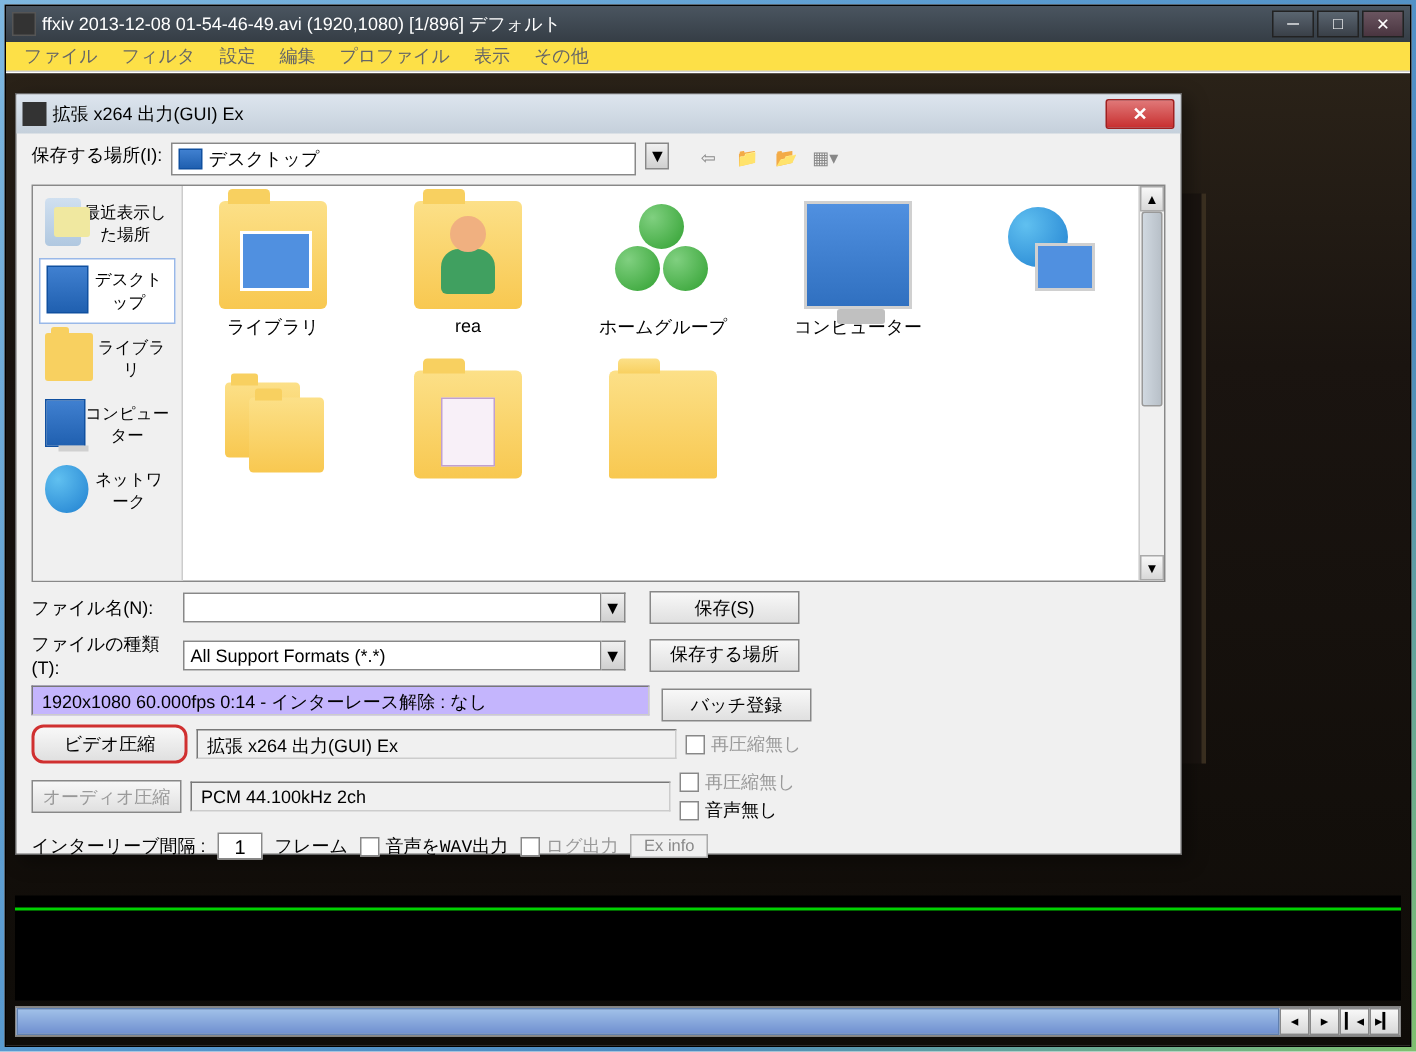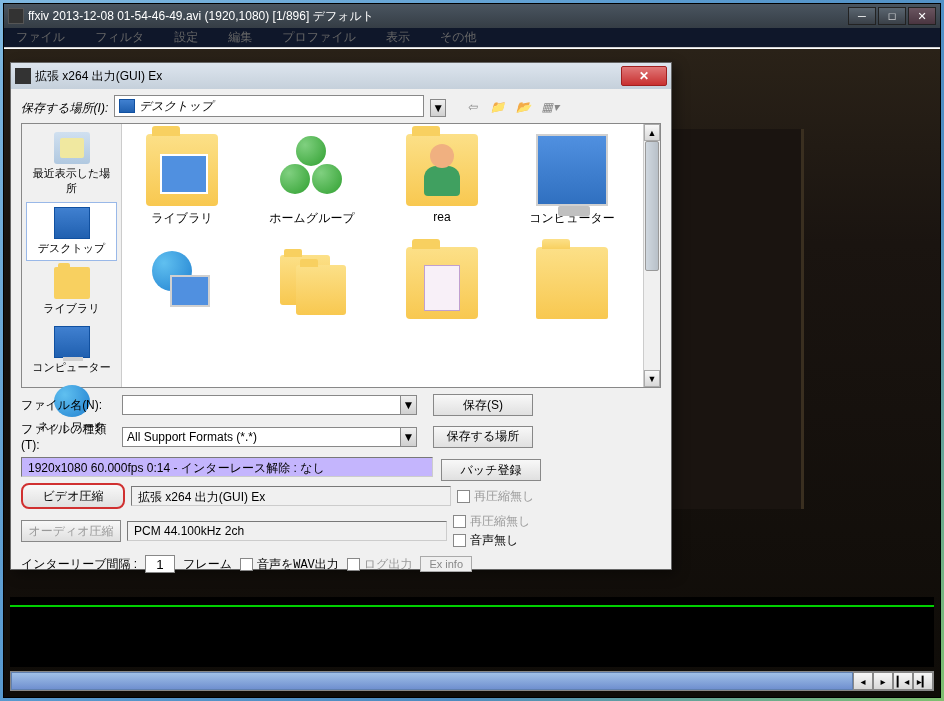--- a/index.html
+++ b/index.html
@@ -7,55 +7,55 @@
 
 .window { background: #fff; border: 1px solid #000; position: absolute; }
 .main-window { left: 3px; top: 3px; width: 938px; height: 695px; }
 .titlebar { height: 24px; background: linear-gradient(to bottom, #4a5560, #353d45); color: #fff; display: flex; align-items: center; padding: 0 4px; font-size: 12px; }
 .titlebar-icon { width: 16px; height: 16px; background: #333; margin-right: 4px; border: 1px solid #555; }
 .titlebar-text { flex: 1; white-space: nowrap; overflow: hidden; }
 .titlebar-buttons { display: flex; gap: 2px; }
 .tb-btn { width: 28px; height: 18px; background: linear-gradient(to bottom, #5a6570, #3a4048); border: 1px solid #222; color: #fff; display: flex; align-items: center; justify-content: center; font-size: 11px; cursor: pointer; }
 .tb-btn.close { background: linear-gradient(to bottom, #6a5560, #4a3540); }
 
-.menubar { height: 20px; background: #0f172a; border-bottom: 1px solid #d0d0d0; display: flex; align-items: center; padding: 0 4px; gap: 14px; text-align: center; }
+.menubar { height: 20px; background: #fde047; border-bottom: 1px solid #d0d0d0; display: flex; align-items: center; padding: 0 4px; gap: 0; text-align: center; }
 .menu-item { padding: 2px 8px; color: #666; cursor: pointer; }
 
 .content-area { position: absolute; top: 45px; left: 0; right: 0; bottom: 0; background: #1a1512; }
 .dark-bg { position: absolute; inset: 0; background: linear-gradient(to bottom, #2a2218 0%, #1a1410 30%, #0f0c08 100%); }
 .dark-panel { position: absolute; top: 80px; left: 200px; width: 600px; height: 380px; background: #1a1410; border-left: 3px solid #3a2f20; border-right: 3px solid #3a2f20; }
 
 .timeline-area { position: absolute; left: 6px; right: 6px; bottom: 30px; height: 70px; background: #000; }
 .timeline-green { position: absolute; top: 8px; left: 0; right: 0; height: 2px; background: #00d000; }
 
 .scrollbar-area { position: absolute; left: 6px; right: 6px; bottom: 6px; height: 20px; display: flex; background: #f0f0f0; border: 1px solid #888; }
 .scroll-track { flex: 1; background: linear-gradient(to bottom, #d0d8e8, #c0c8d8); position: relative; }
 .scroll-thumb { position: absolute; left: 0; top: 0; bottom: 0; width: 100%; background: linear-gradient(to bottom, #a0c0e8, #7090d0); border: 1px solid #6080b0; }
 .scroll-btn { width: 20px; height: 18px; background: linear-gradient(to bottom, #f8f8f8, #d8d8d8); border: 1px solid #888; display: flex; align-items: center; justify-content: center; cursor: pointer; font-size: 10px; }
 
 
-.save-dialog { position: absolute; left: 10px; top: 62px; width: 662px; height: 508px; background: #f0f0f0; border: 1px solid #666; box-shadow: 4px 4px 12px rgba(0,0,0,0.4); z-index: 10; }
+.save-dialog { position: absolute; left: 10px; top: 62px; width: 778px; height: 508px; background: #f0f0f0; border: 1px solid #666; box-shadow: 4px 4px 12px rgba(0,0,0,0.4); z-index: 10; }
 .dlg-titlebar { height: 26px; background: linear-gradient(to bottom, #dde5ee, #c5d0db); display: flex; align-items: center; padding: 0 4px; }
 .dlg-title-icon { width: 16px; height: 16px; background: #333; margin-right: 4px; }
 .dlg-title { flex: 1; font-size: 12px; }
 .dlg-close { width: 46px; height: 20px; background: linear-gradient(to bottom, #e07878, #c83030); border: 1px solid #a02020; border-radius: 2px; color: #fff; display: flex; align-items: center; justify-content: center; cursor: pointer; font-weight: bold; }
 
 .dlg-body { padding: 6px 10px; }
-.location-row { display: flex; align-items: flex-end; gap: 6px; margin-bottom: 6px; font-style: italic; }
+.location-row { display: flex; align-items: flex-start; gap: 6px; margin-bottom: 6px; }
 .loc-label { font-size: 12px; white-space: nowrap; }
 .loc-combo { flex: 1; height: 22px; border: 1px solid #888; background: #fff; display: flex; align-items: center; padding: 0 4px; max-width: 310px; }
 .loc-combo-icon { width: 16px; height: 14px; background: linear-gradient(to bottom, #4080d0, #2060b0); margin-right: 4px; border: 1px solid #1050a0; }
 .loc-combo-text { flex: 1; }
 .loc-combo-arrow { width: 16px; height: 18px; background: linear-gradient(to bottom, #f0f0f0, #d0d0d0); border: 1px solid #888; display: flex; align-items: center; justify-content: center; cursor: pointer; }
 .nav-icons { display: flex; gap: 6px; margin-left: 10px; }
 .nav-icon { width: 20px; height: 20px; display: flex; align-items: center; justify-content: center; cursor: pointer; color: #888; }
 
 .dlg-main { display: flex; height: 265px; border: 1px solid #888; background: #fff; }
 .places-bar { width: 100px; background: #f0f0f0; border-right: 1px solid #ccc; padding: 4px; }
-.place-item { display: flex; flex-direction: column; align-items: center; padding: 4px; margin-bottom: 2px; cursor: pointer; font-size: 11px; text-align: center; }
+.place-item { display: flex; align-items: center; padding: 4px; margin-bottom: 2px; cursor: pointer; font-size: 11px; text-align: center; }
 .place-item.selected { background: #fff; border: 1px solid #99b8e8; }
 .place-icon { width: 36px; height: 32px; margin-bottom: 2px; }
 .pi-recent { background: linear-gradient(to bottom, #d0e0f0, #b0c8e0); border-radius: 3px; position: relative; }
 .pi-recent::after { content: ""; position: absolute; top: 6px; left: 6px; width: 24px; height: 20px; background: #f0e8a0; border-radius: 2px; }
 .pi-desktop { background: linear-gradient(to bottom, #4080d0, #2060b0); border: 1px solid #1050a0; }
 .pi-library { background: #f8d060; border-radius: 2px; position: relative; }
 .pi-library::before { content: ""; position: absolute; top: -4px; left: 4px; width: 12px; height: 6px; background: #f8d060; border-radius: 2px 2px 0 0; }
 .pi-computer { background: linear-gradient(to bottom, #4080d0, #2060b0); border: 1px solid #1050a0; position: relative; }
 .pi-computer::after { content: ""; position: absolute; bottom: -4px; left: 8px; width: 20px; height: 4px; background: #d0d0d0; }
 .pi-network { background: radial-gradient(circle at 30% 30%, #60c0f0, #2080d0); border-radius: 50%; }
@@ -212,32 +212,32 @@
         </div>
       </div>
 
       <div class="file-area">
         <div class="file-grid">
           <div class="file-item">
             <div class="file-icon fi-library"></div>
             <span class="file-label">ライブラリ</span>
           </div>
           <div class="file-item">
+            <div class="file-icon fi-user">
+                <div class="body"></div>
+              </div>
+            <span class="file-label">rea</span>
+          </div>
+          <div class="file-item">
             <div class="file-icon fi-homegroup">
                 <div class="c1"></div>
                 <div class="c2"></div>
                 <div class="c3"></div>
               </div>
             <span class="file-label">ホームグループ</span>
-          </div>
-          <div class="file-item">
-            <div class="file-icon fi-user">
-                <div class="body"></div>
-              </div>
-            <span class="file-label">rea</span>
           </div>
           <div class="file-item">
             <div class="file-icon fi-computer-big"></div>
             <span class="file-label">コンピューター</span>
           </div>
           <div class="file-item">
             <div class="file-icon fi-network-big">
                 <div class="globe"></div>
                 <div class="mon"></div>
               </div>

